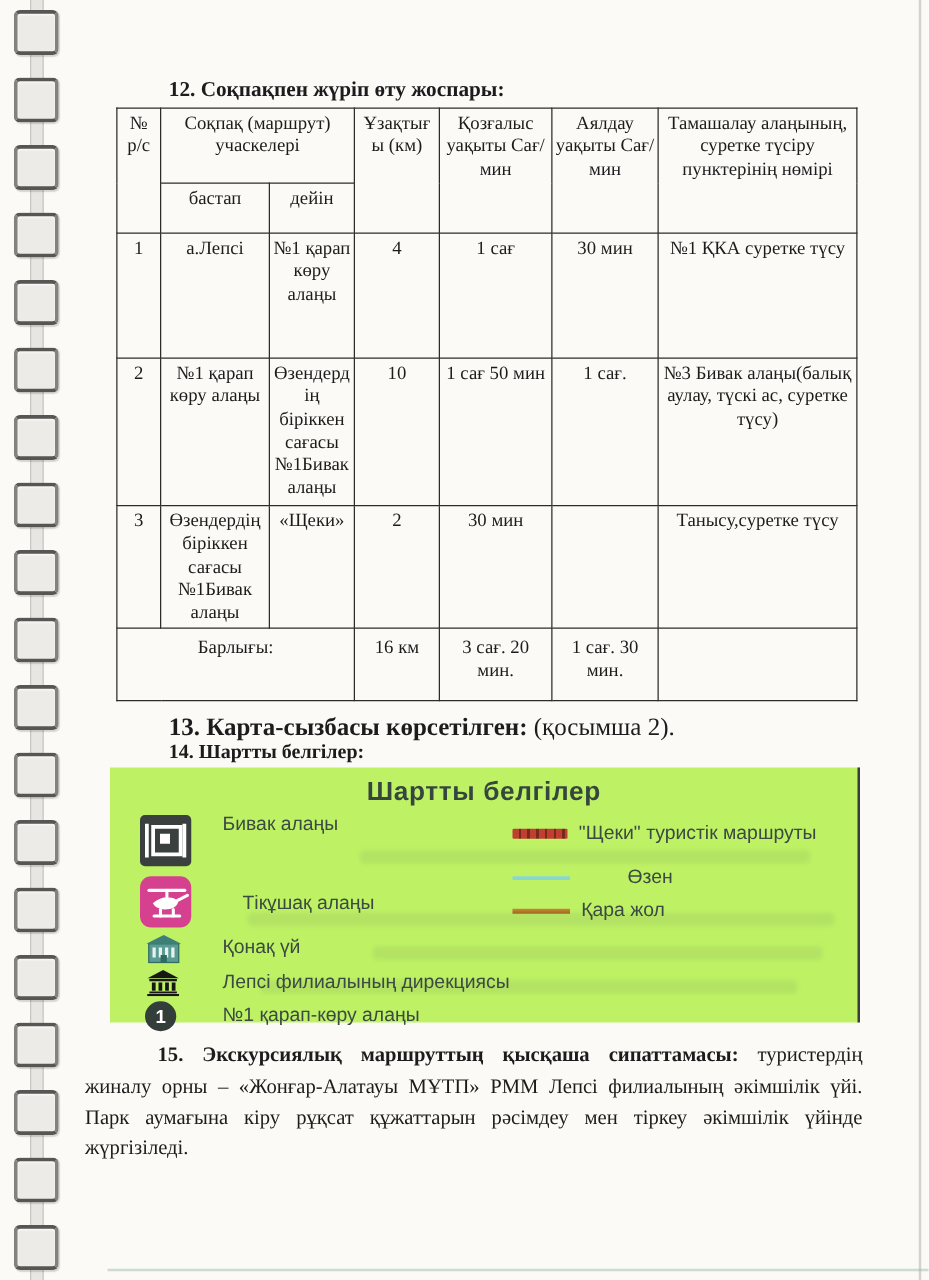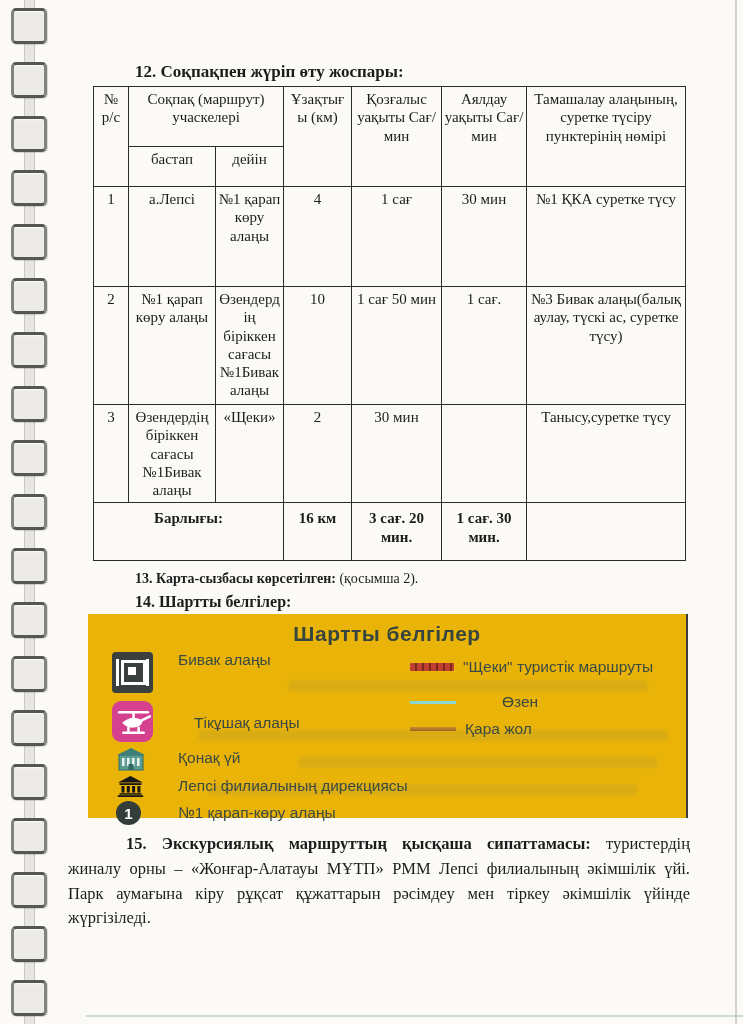--- a/index.html
+++ b/index.html
@@ -25,28 +25,28 @@
   
   .route-table{position:absolute; left:93px; top:86px; border-collapse:collapse;
     table-layout:fixed; width:592px;}
   .route-table td, .route-table th{
     border:1.7px solid #2c2c2a; vertical-align:top; text-align:center;
     padding:3px 2px; font-size:15px; line-height:1.22; font-weight:normal;
     word-break:break-word; overflow:hidden;}
   .pre{white-space:pre-line;}
   tr.h1{height:60px;} tr.h2{height:40px;}
   tr.r1{height:100px;} tr.r2{height:118px;} tr.r3{height:92px;} tr.tot{height:58px;}
-  tr.tot td{font-weight:bold; padding-top:6px;}
-  
-  .item13{position:absolute; left:135px; top:571px; font-size:14px;}
+  tr.tot td{font-weight:normal; padding-top:6px;}
+  
+  .item13{position:absolute; left:135px; top:571px; font-size:20px;}
   .item14{position:absolute; left:135px; top:593px; font-size:16px; font-weight:bold;}
   .b{font-weight:bold;}
   
   .legend{position:absolute; left:88px; top:614px; width:598px; height:204px;
-    background:#eab308; border-right:2.5px solid #3c3c3a; z-index:2;
+    background:#bef264; border-right:2.5px solid #3c3c3a; z-index:2;
     font-family:"Liberation Sans", sans-serif;}
   .legend-title{position:absolute; top:8px; left:0; width:100%; text-align:center;
     font-size:21px; font-weight:bold; color:#36463e; letter-spacing:.5px;}
   .bleed{position:absolute; background:rgba(118,128,100,.13); border-radius:4px; filter:blur(1.5px);}
   .lg-label{position:absolute; font-size:15.5px; font-weight:500; color:#3b4a43;}
   
   .icon-bivouac{position:absolute; left:24px; top:38px; width:41px; height:41px;
     background:#3a403e; border-radius:4px;}
   .biv-frame{position:absolute; left:9px; top:8px; width:19px; height:19px; border:3px solid #fff;}
   .biv-dot{position:absolute; left:16px; top:15px; width:8px; height:8px; background:#fff;}

